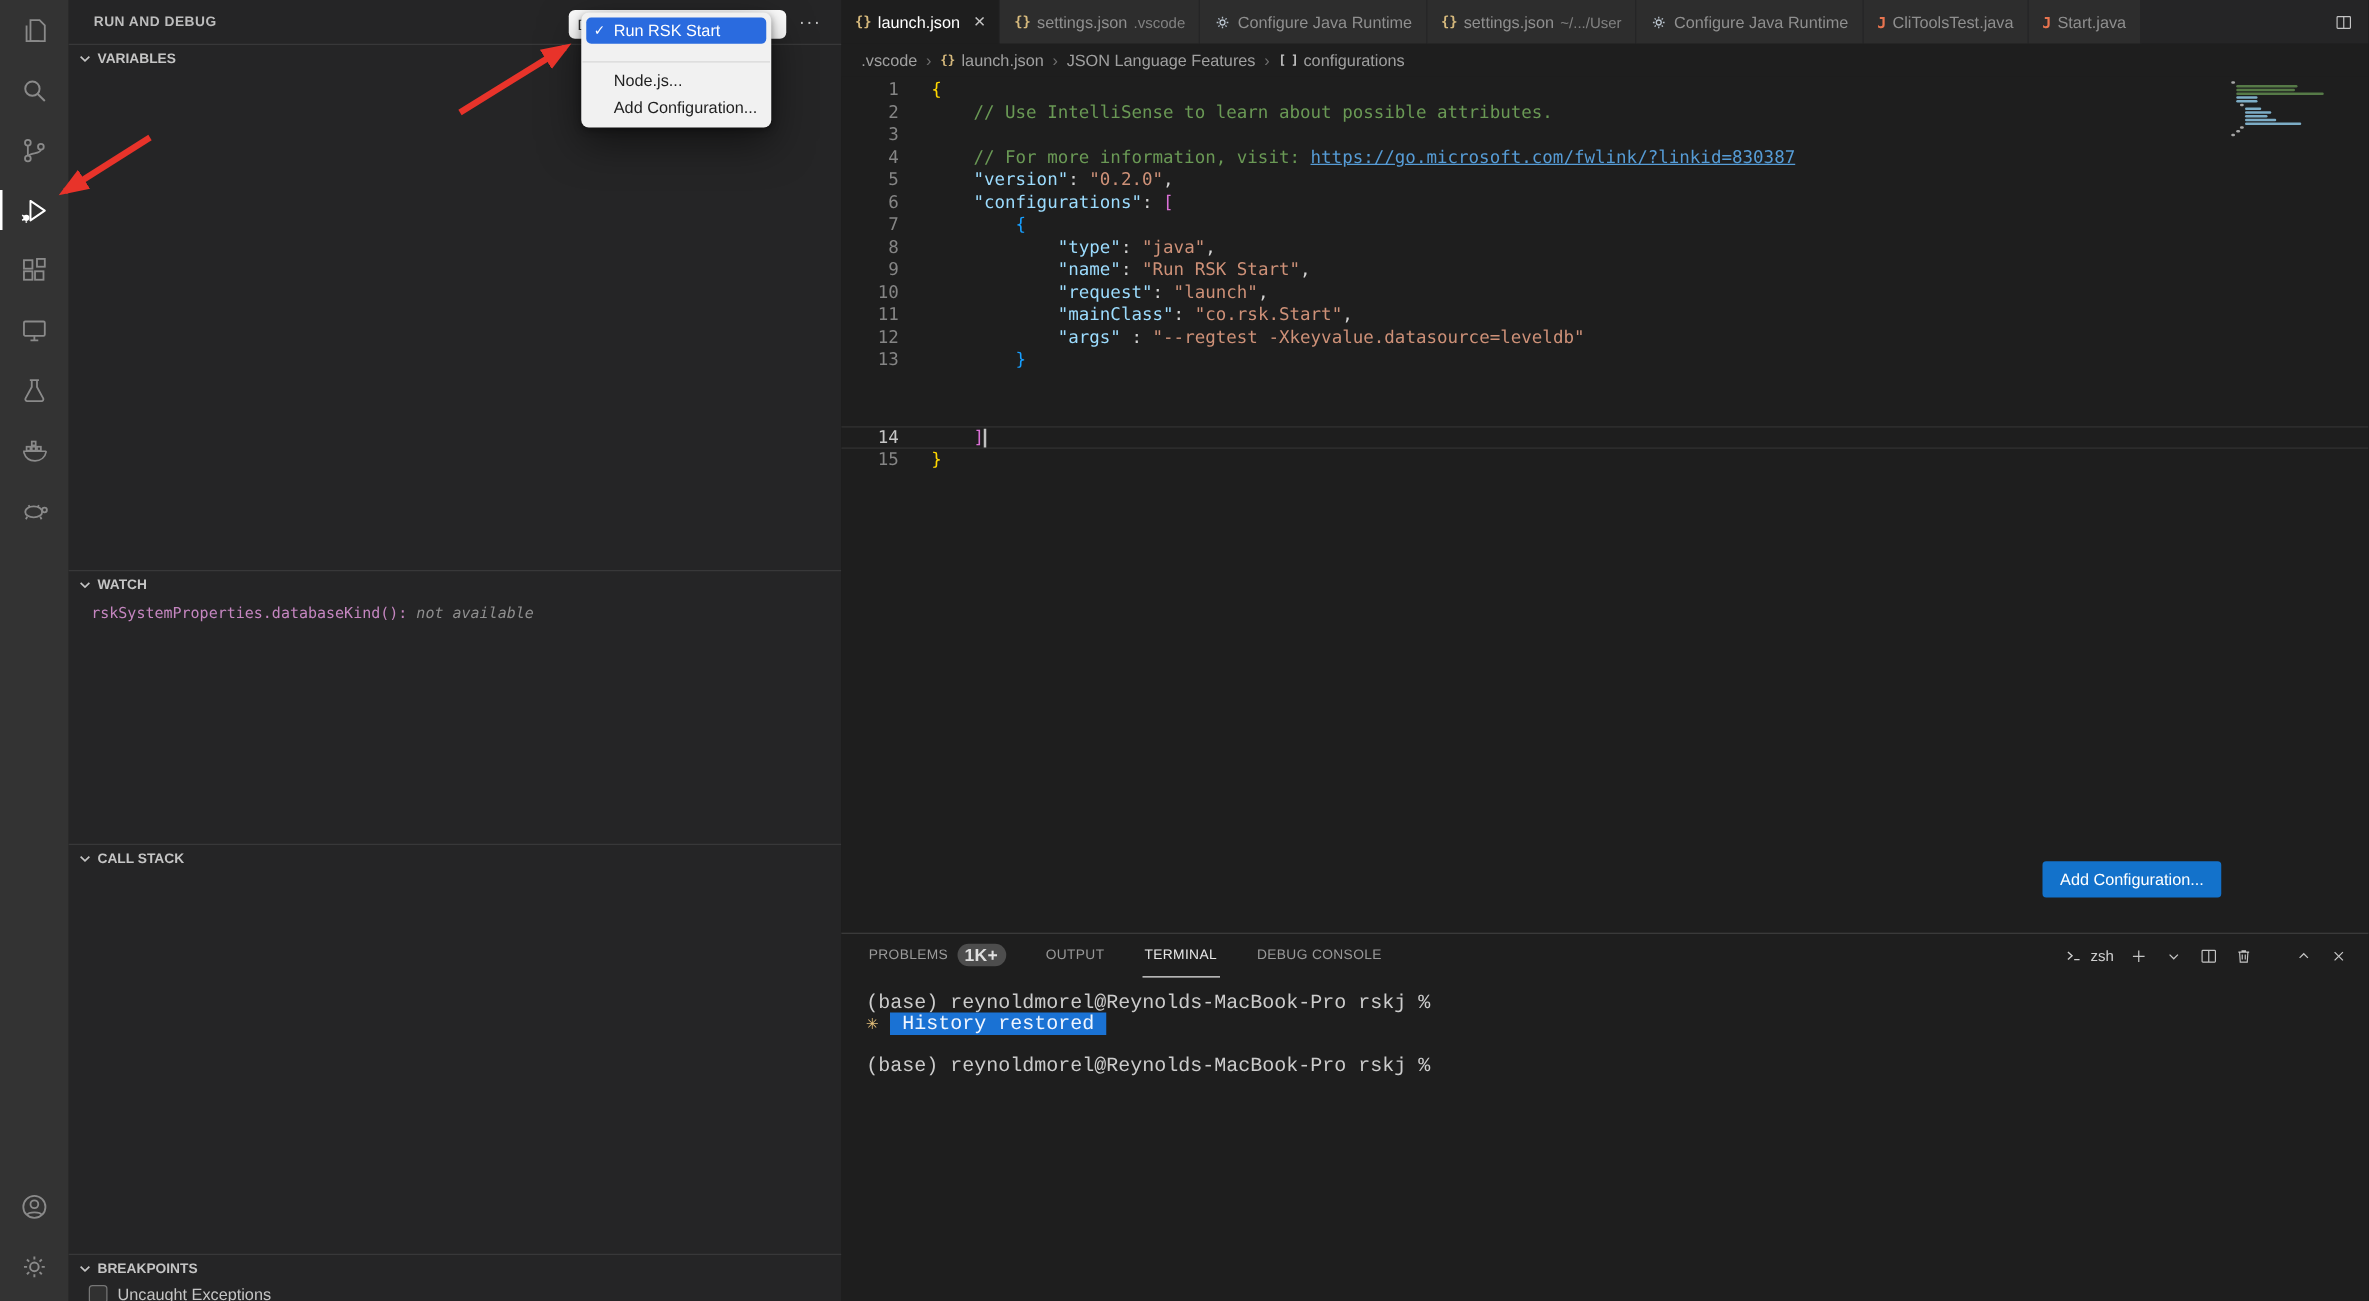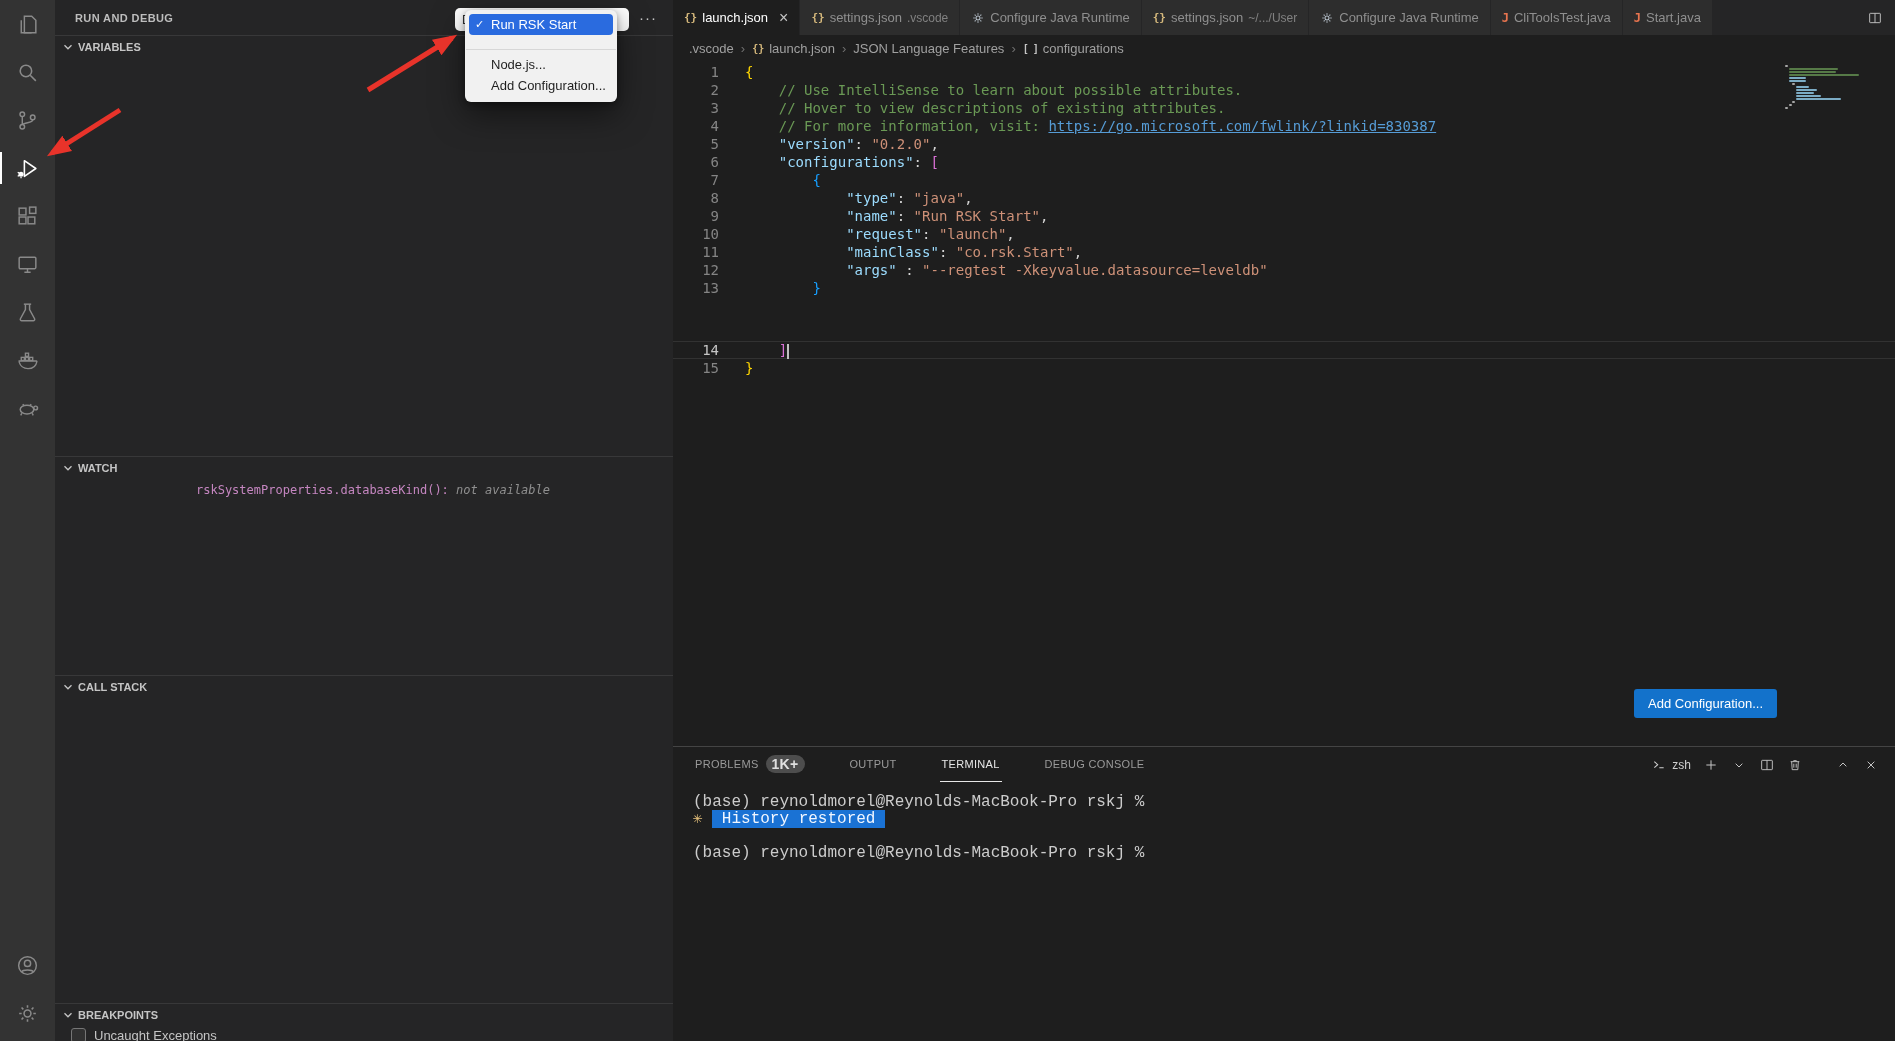--- a/index.html
+++ b/index.html
@@ -18,21 +18,21 @@
   
   .sidebar{width:618px;background:#252526;flex:none;display:flex;flex-direction:column;position:relative;font-size:13px;color:#c5c5c5;}
   .sidebar-titlebar{height:35px;flex:none;display:flex;align-items:center;padding:0 16px 0 20px;}
   .sidebar-title{font-size:11px;font-weight:bold;letter-spacing:.4px;color:#bdbdbd;}
   .titlebar-actions{margin-left:auto;display:flex;align-items:center;gap:14px;color:#c5c5c5;}
   .titlebar-actions svg{width:16px;height:16px;}
   .titlebar-more{font-size:15px;letter-spacing:1px;color:#c5c5c5;cursor:pointer;}
   .config-select{position:absolute;left:400px;top:8px;width:174px;height:23px;background:#ffffff;border-radius:5px;color:#333;font-size:12px;display:flex;align-items:center;padding-left:7px;z-index:5;overflow:hidden;}
   .section-header{height:22px;flex:none;display:flex;align-items:center;gap:3px;padding-left:6px;font-size:11px;font-weight:bold;color:#c5c5c5;border-top:1px solid rgba(128,128,128,.22);cursor:pointer;}
   .section-header svg{width:14px;height:14px;flex:none;}
-  .sec-body{flex:none;text-align:center;}
+  .sec-body{flex:none;}
   .body-variables{height:399px;}
   .body-watch{height:197px;}
   .body-callstack{height:306px;}
   .body-breakpoints{flex:1;}
   .watch-row{padding:5px 0 0 18px;font-family:"DejaVu Sans Mono",monospace;font-size:12px;white-space:nowrap;}
   .watch-expr{color:#c586c0;}
   .watch-val{color:#8f8f8f;font-style:italic;}
   .bp-row{display:flex;align-items:center;gap:8px;padding:3px 0 0 16px;font-size:13px;color:#c5c5c5;}
   .checkbox{width:15px;height:15px;border:1px solid #767676;border-radius:3px;background:#313131;flex:none;cursor:pointer;}
 
@@ -71,21 +71,21 @@
   .tok-g{color:#ffd700;}
   .tok-p{color:#da70d6;}
   .tok-b{color:#179fff;}
   .minimap{position:absolute;top:4px;right:30px;width:80px;}
   .mm-bar{height:2px;margin-bottom:1px;opacity:.75;border-radius:1px;}
   .add-config-btn{position:absolute;right:118px;bottom:28px;background:#1372cb;color:#fff;font-family:"Liberation Sans",sans-serif;font-size:13px;padding:7px 14px;border:none;border-radius:3px;cursor:pointer;}
 
   
   .panel{height:295px;flex:none;border-top:1px solid #444;display:flex;flex-direction:column;background:#1e1e1e;}
   .panel-header{height:35px;flex:none;display:flex;align-items:center;padding:0 16px 0 20px;}
-  .ptabs{display:flex;gap:41px;height:100%;align-items:stretch;}
+  .ptabs{display:flex;gap:28px;height:100%;align-items:stretch;}
   .ptab{display:flex;align-items:center;gap:7px;font-size:11px;letter-spacing:.3px;color:#9a9a9a;cursor:pointer;border-bottom:1px solid transparent;padding:0 2px;}
   .ptab.active{color:#e7e7e7;border-bottom-color:#e7e7e7;}
   .badge{background:#4d4d4d;color:#e0e0e0;font-size:14px;border-radius:9px;padding:1px 6px;font-weight:bold;}
   .panel-actions{margin-left:auto;display:flex;align-items:center;gap:12px;color:#c5c5c5;}
   .panel-actions svg{width:16px;height:16px;cursor:pointer;}
   .shell-item{display:flex;align-items:center;gap:5px;font-size:12px;color:#cfcfcf;cursor:pointer;}
   .pa-gap{width:8px;}
   .terminal{padding:12px 0 0 20px;font-family:Liberation Mono, monospace;font-size:16px;line-height:17px;color:#cccccc;}
   .term-line{white-space:pre;}
   .seg-d{color:#cccccc;}
@@ -325,21 +325,20 @@
           <div class="code-line">
             <span class="ln">1</span>
             <span class="lc"><span class="tok-g">{</span></span>
           </div>
           <div class="code-line">
             <span class="ln">2</span>
             <span class="lc"><span class="tok-cm">    // Use IntelliSense to learn about possible attributes.</span></span>
           </div>
           <div class="code-line">
             <span class="ln">3</span>
-            <span class="lc"><span class="tok-cm">    // Hover to view descriptions of existing attributes.</span></span>
           </div>
           <div class="code-line">
             <span class="ln">4</span>
             <span class="lc"><span class="tok-cm">    // For more information, visit: </span><span class="tok-lk">https://go.microsoft.com/fwlink/?linkid=830387</span></span>
           </div>
           <div class="code-line">
             <span class="ln">5</span>
             <span class="lc"><span class="tok-pt">    </span><span class="tok-k">"version"</span><span class="tok-pt">: </span><span class="tok-s">"0.2.0"</span><span class="tok-pt">,</span></span>
           </div>
           <div class="code-line">

